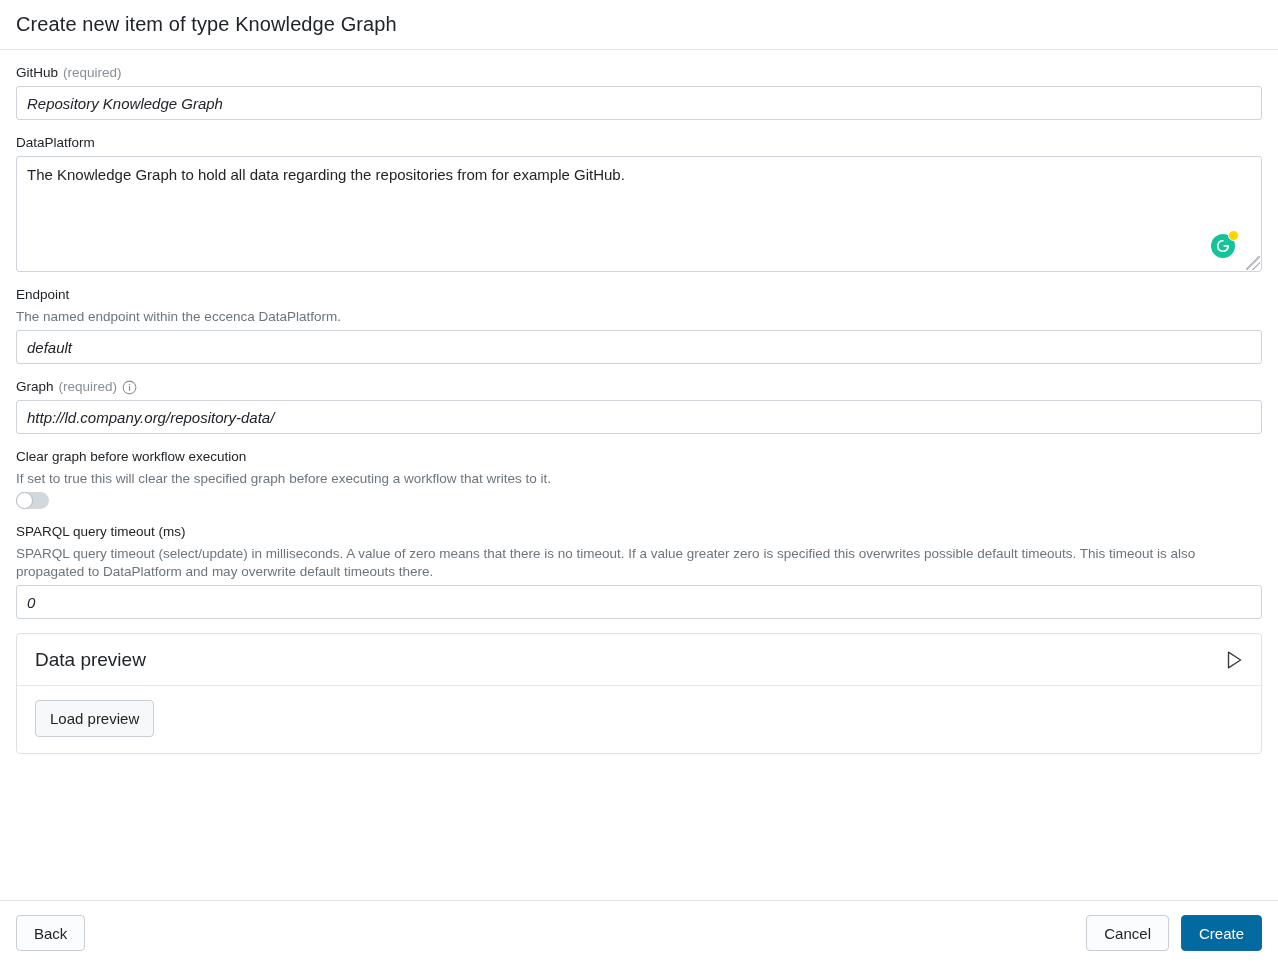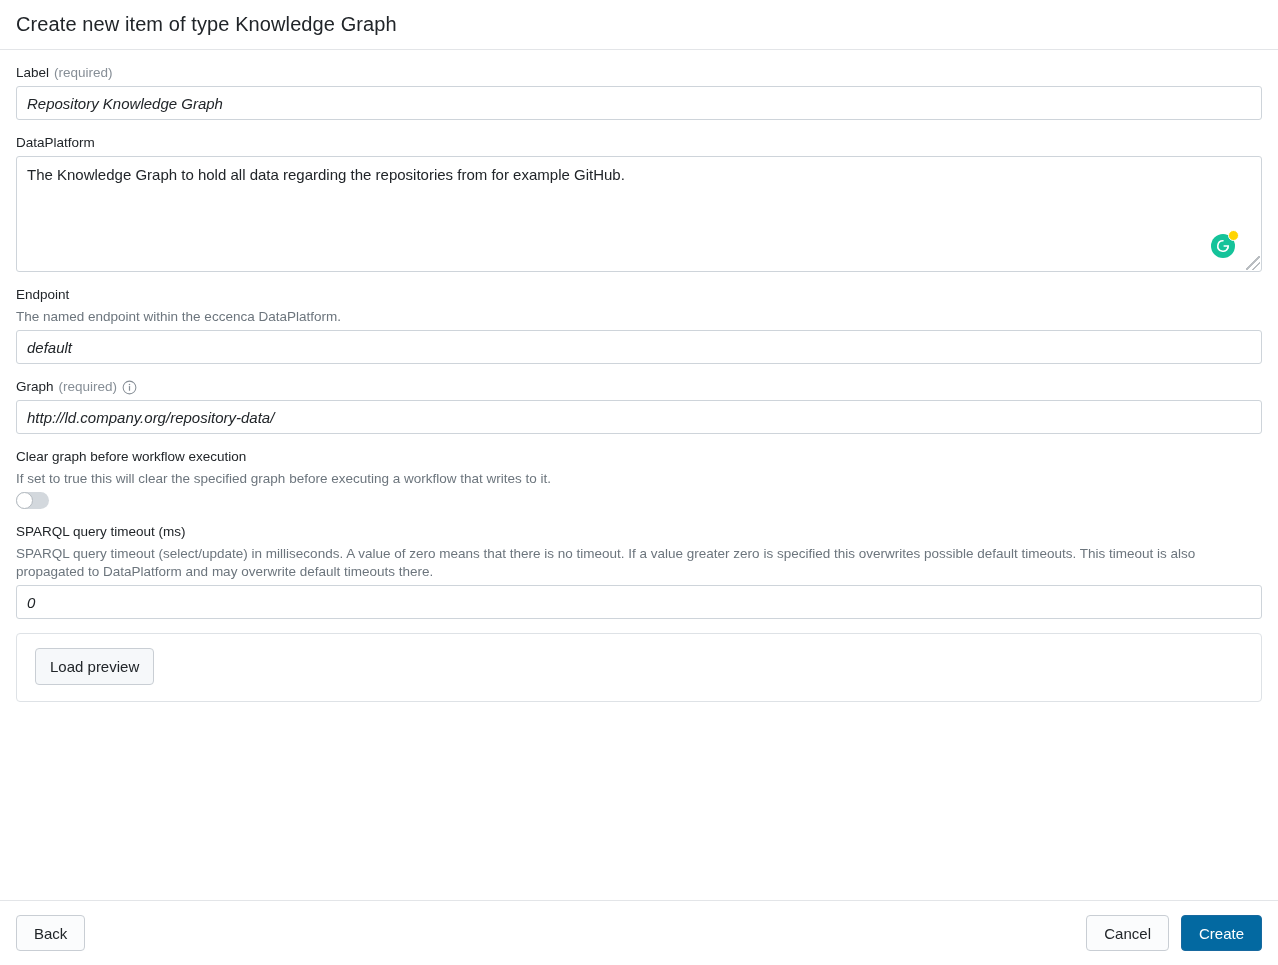--- a/index.html
+++ b/index.html
@@ -158,21 +158,21 @@
 <div class="page">
 
   <div class="header">
     <div class="header-title">Create new item of type Knowledge Graph</div>
   </div>
 
   <div class="body">
 
     <div class="field">
       <div class="field-label">
-        <span>Label</span>
+        <span>GitHub</span>
         <span class="req">(required)</span>
       </div>
       <input class="input" type="text" value="Repository Knowledge Graph" style="">
     </div>
 
     <div class="field">
       <div class="field-label">
         <span>DataPlatform</span>
       </div>
       <div class="textarea-wrap">
@@ -226,20 +226,28 @@
     <div class="field">
       <div class="field-label">
         <span>SPARQL query timeout (ms)</span>
       </div>
       <div class="field-desc">SPARQL query timeout (select/update) in milliseconds. A value of zero means that there is no timeout. If a value greater zero is specified this overwrites possible default timeouts. This timeout is also propagated to DataPlatform and may overwrite default timeouts there.</div>
       <input class="input" type="text" value="0" style="">
     </div>
 
 
     <div class="card">
+      <div class="card-head">
+        <span class="card-title">Data preview</span>
+        <span class="play-icon">
+          <svg width="22" height="22" viewBox="0 0 22 22" aria-hidden="true">
+            <path d="M5.5 3.2 L17.6 11 L5.5 18.8 Z" fill="none" stroke="#3b4044" stroke-width="1.4" stroke-linejoin="round"></path>
+          </svg>
+        </span>
+      </div>
       <div class="card-body">
         <button class="btn btn-light">Load preview</button>
       </div>
     </div>
 
   </div>
 
   <div class="footer">
     <button class="btn btn-secondary">Back</button>
     <div class="footer-right">

